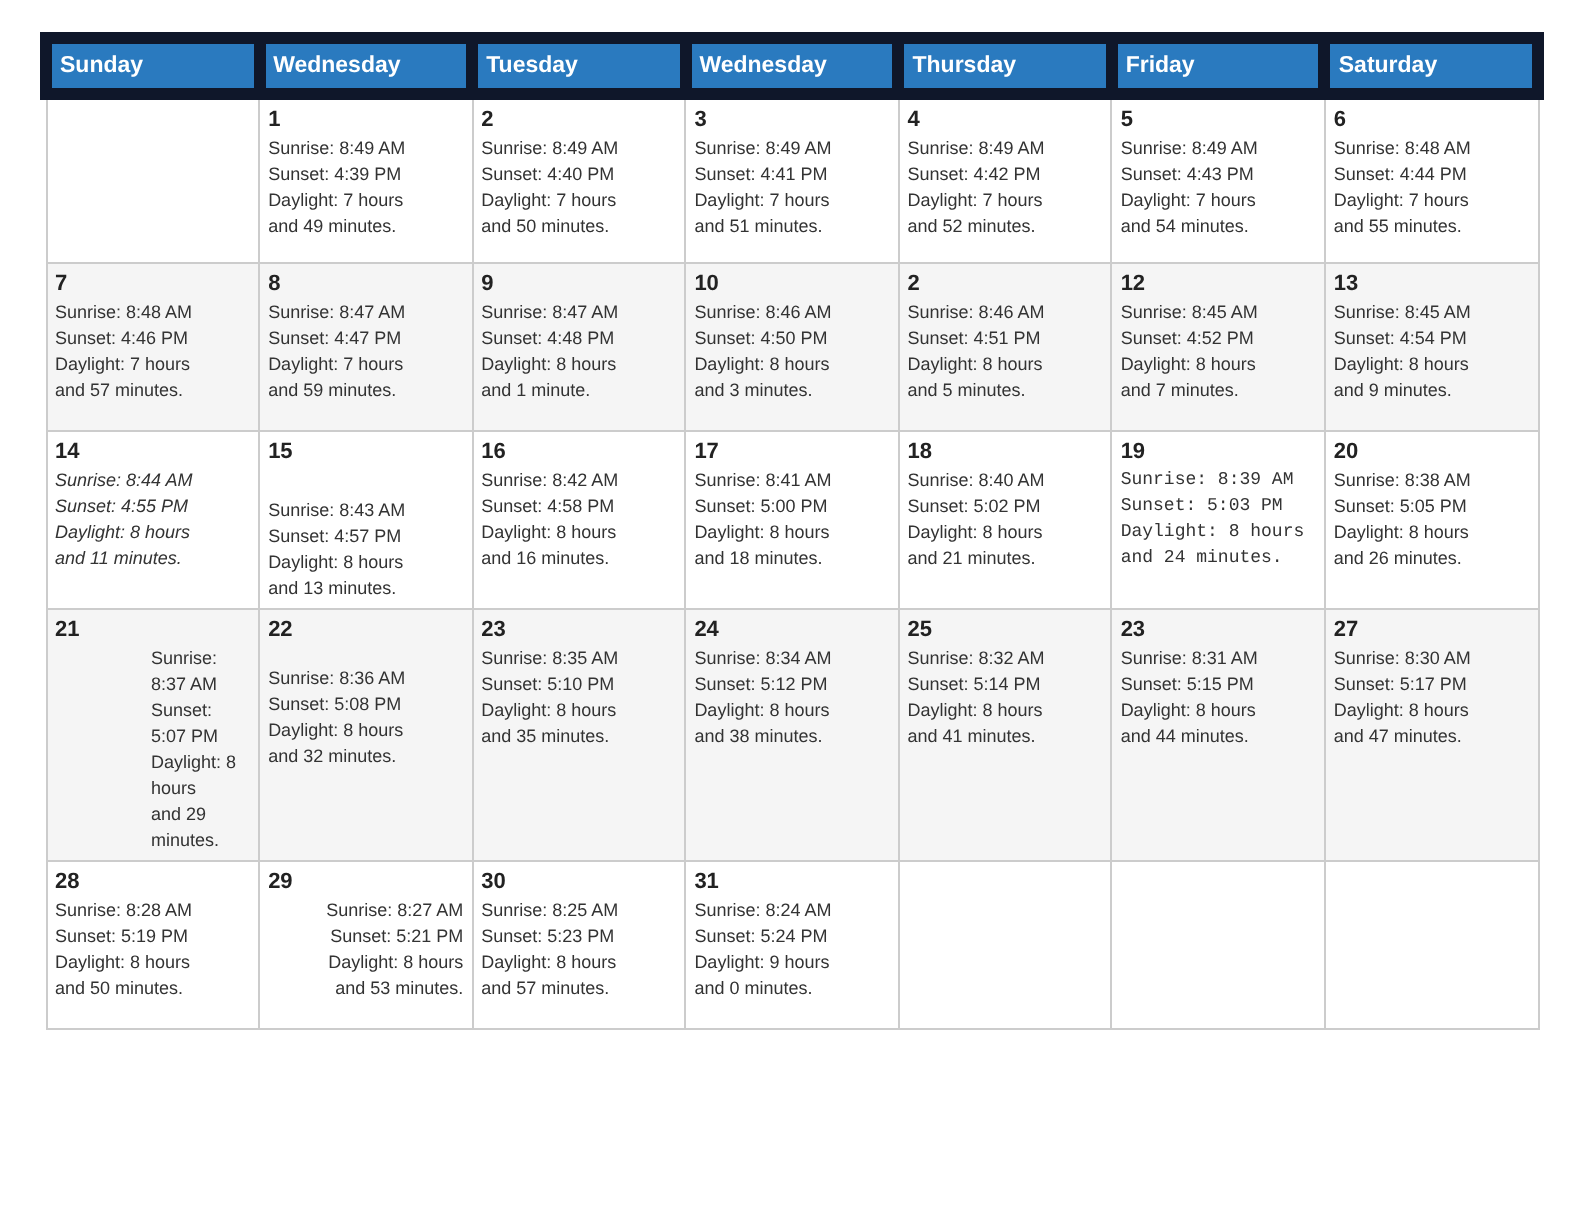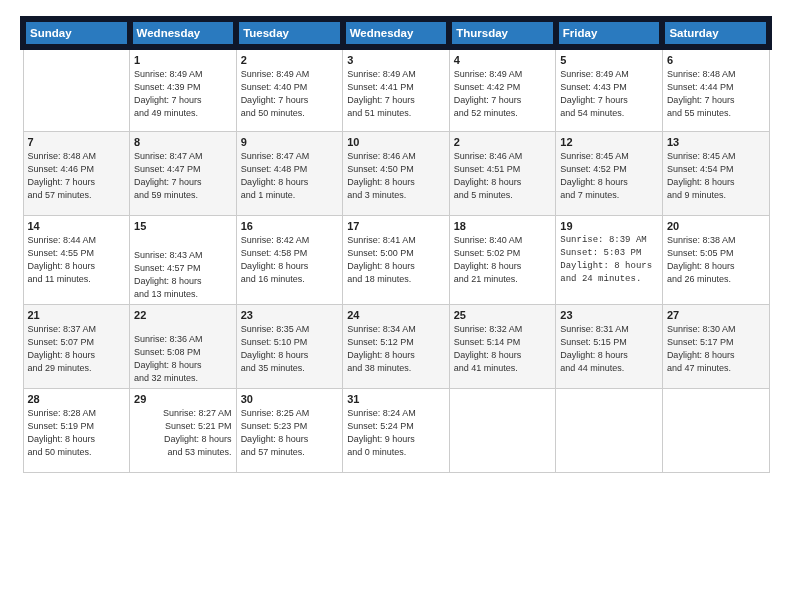--- a/index.html
+++ b/index.html
@@ -193,21 +193,21 @@
             <span class="day-num">13</span>
             <div class="day-info" style="white-space: pre-line;">Sunrise: 8:45 AM
 Sunset: 4:54 PM
 Daylight: 8 hours
 and 9 minutes.</div>
           </td>
         </tr>
         <tr>
           <td>
             <span class="day-num">14</span>
-            <div class="day-info" style="white-space: pre-line;">Sunrise: 8:44 AM
+            <div class="day-info" style="white-space: pre-line; font-style: italic;">Sunrise: 8:44 AM
 Sunset: 4:55 PM
 Daylight: 8 hours
 and 11 minutes.</div>
           </td>
           <td>
             <span class="day-num">15</span>
             <div class="day-info" style="white-space: pre-line; margin-top: 17px;">Sunrise: 8:43 AM
 Sunset: 4:57 PM
 Daylight: 8 hours
 and 13 minutes.</div>
@@ -244,21 +244,21 @@
             <span class="day-num">20</span>
             <div class="day-info" style="white-space: pre-line;">Sunrise: 8:38 AM
 Sunset: 5:05 PM
 Daylight: 8 hours
 and 26 minutes.</div>
           </td>
         </tr>
         <tr>
           <td>
             <span class="day-num">21</span>
-            <div class="day-info" style="white-space: pre-line;">Sunrise: 8:37 AM
+            <div class="day-info" style="white-space: pre-line; margin-left: 48px;">Sunrise: 8:37 AM
 Sunset: 5:07 PM
 Daylight: 8 hours
 and 29 minutes.</div>
           </td>
           <td>
             <span class="day-num">22</span>
             <div class="day-info" style="white-space: pre-line; margin-top: 12px;">Sunrise: 8:36 AM
 Sunset: 5:08 PM
 Daylight: 8 hours
 and 32 minutes.</div>

